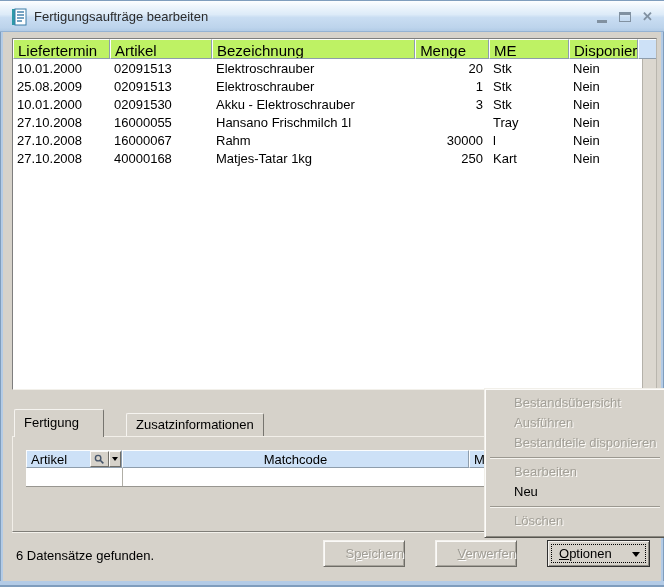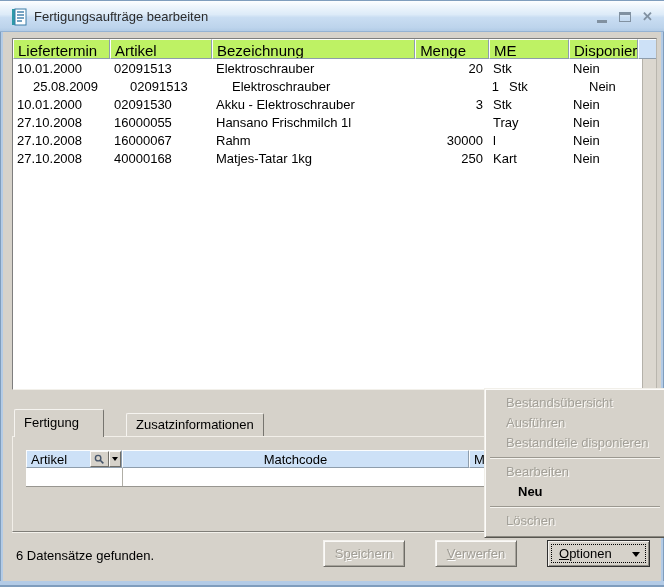--- a/index.html
+++ b/index.html
@@ -82,44 +82,44 @@
   .mini-arrow{width:0;height:0;border-left:3px solid transparent;border-right:3px solid transparent;border-top:4px solid #000;}
   .subrow{position:absolute;left:13px;top:31px;width:619px;height:19px;background:#ffffff;border-bottom:1px solid #989690;border-right:1px solid #b0aea6;}
   .subrow-divider{position:absolute;left:96px;top:0;bottom:0;width:1px;background:#b0aea6;}
   
   .status-text{position:absolute;left:13px;top:516px;font-size:13px;color:#000;}
   .btn{
     position:absolute;top:508px;height:27px;background:#d6d2ca;font-size:13px;
     border-top:1px solid #f4f2ee;border-left:1px solid #f4f2ee;
     border-right:1px solid #6e6c66;border-bottom:1px solid #6e6c66;
     box-shadow:inset 1px 1px 0 #fbfaf8,inset -1px -1px 0 #a7a49c;
-    display:flex;align-items:center;justify-content:center;cursor:default;
+    display:flex;align-items:center;justify-content:flex-end;cursor:default;
   }
   .btn.disabled{color:#a09d95;text-shadow:1px 1px 0 #ffffff;}
   .btn .mn{text-decoration:underline;}
   .btn-speichern{left:320px;width:82px;}
   .btn-verwerfen{left:432px;width:82px;}
   .btn-optionen{
     left:544px;width:103px;border:1px solid #2f2f2f;
     box-shadow:inset 1px 1px 0 #f4f2ee,inset -1px -1px 0 #8b8981;
     justify-content:flex-start;padding-left:11px;
   }
   .btn-optionen::after{content:"";position:absolute;left:3px;top:3px;right:3px;bottom:3px;border:1px dotted #000;pointer-events:none;}
   .opt-arrow{position:absolute;right:9px;top:11px;width:0;height:0;border-left:4px solid transparent;border-right:4px solid transparent;border-top:5px solid #000;}
   
   .context-menu{
     position:absolute;left:484px;top:388px;width:182px;height:150px;background:#d6d2ca;z-index:50;
     border-top:1px solid #f1efe9;border-left:1px solid #f1efe9;
     border-right:1px solid #57554f;border-bottom:1px solid #57554f;
     box-shadow:inset 1px 1px 0 #fdfcfa,inset -1px -1px 0 #8b8981;
     padding:4px 2px 4px 2px;
   }
-  .menu-item{height:20px;line-height:20px;padding-left:19px;font-size:13px;white-space:nowrap;cursor:default;}
+  .menu-item{height:20px;line-height:20px;padding-left:27px;font-size:13px;white-space:nowrap;cursor:default;}
   .menu-item.disabled{color:#a3a098;text-shadow:1px 1px 0 #fcfbf8;}
-  .menu-item.bold{font-weight:bold;color:#000;margin-left:12px;}
+  .menu-item.bold{font-weight:normal;color:#000;}
   .menu-separator{height:1px;background:#9b9890;box-shadow:0 1px 0 #f6f4ef;margin:4px 3px 4px 3px;}
 </style>
 </head>
 <body>
 
 <div class="window">
 
   <div class="titlebar">
     <div class="title-icon">
       <svg width="20" height="20" viewBox="0 0 20 20">
@@ -164,21 +164,21 @@
       <div class="lv-rows" id="lv-rows">
           <div class="lv-row">
             <div class="lv-cell" style="width: 97px;">10.01.2000</div>
             <div class="lv-cell" style="width: 102px;">02091513</div>
             <div class="lv-cell" style="width: 203px;">Elektroschrauber</div>
             <div class="lv-cell alignr" style="width: 74px;">20</div>
             <div class="lv-cell" style="width: 80px;">Stk</div>
             <div class="lv-cell" style="width: 69px;">Nein</div>
           </div>
           <div class="lv-row">
-            <div class="lv-cell" style="width: 97px; margin-left: 16px;">25.08.2009</div>
+            <div class="lv-cell" style="width: 97px;">25.08.2009</div>
             <div class="lv-cell" style="width: 102px;">02091513</div>
             <div class="lv-cell" style="width: 203px;">Elektroschrauber</div>
             <div class="lv-cell alignr" style="width: 74px;">1</div>
             <div class="lv-cell" style="width: 80px;">Stk</div>
             <div class="lv-cell" style="width: 69px;">Nein</div>
           </div>
           <div class="lv-row">
             <div class="lv-cell" style="width: 97px;">10.01.2000</div>
             <div class="lv-cell" style="width: 102px;">02091530</div>
             <div class="lv-cell" style="width: 203px;">Akku - Elektroschrauber</div>

